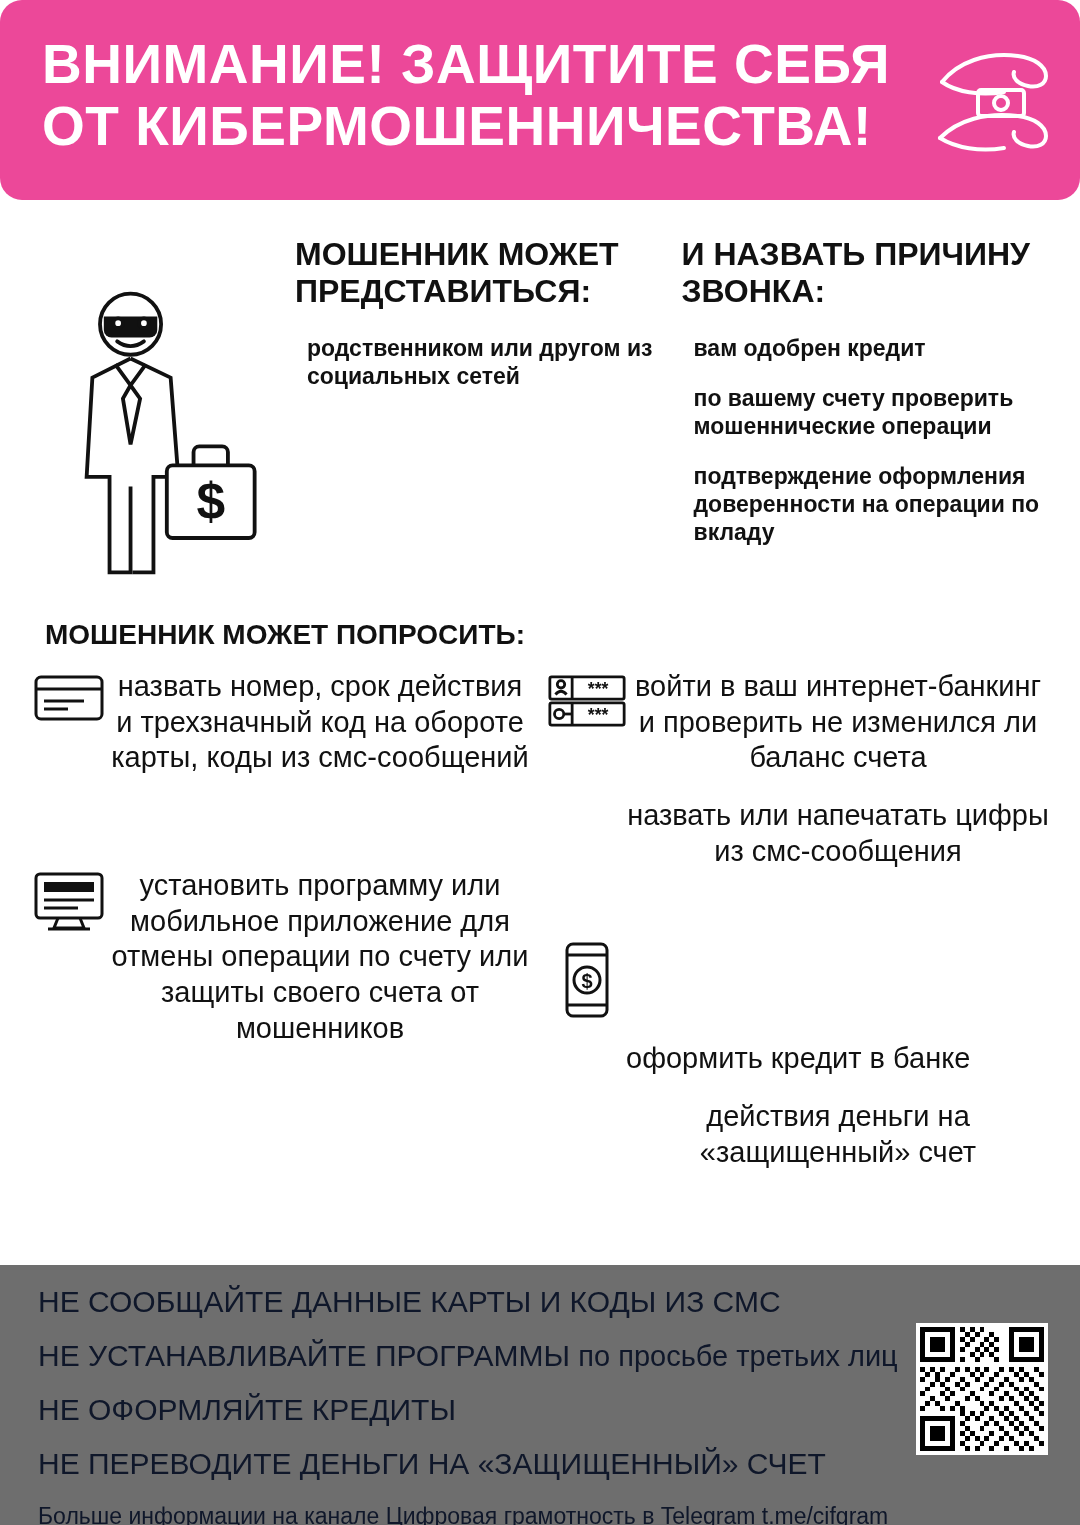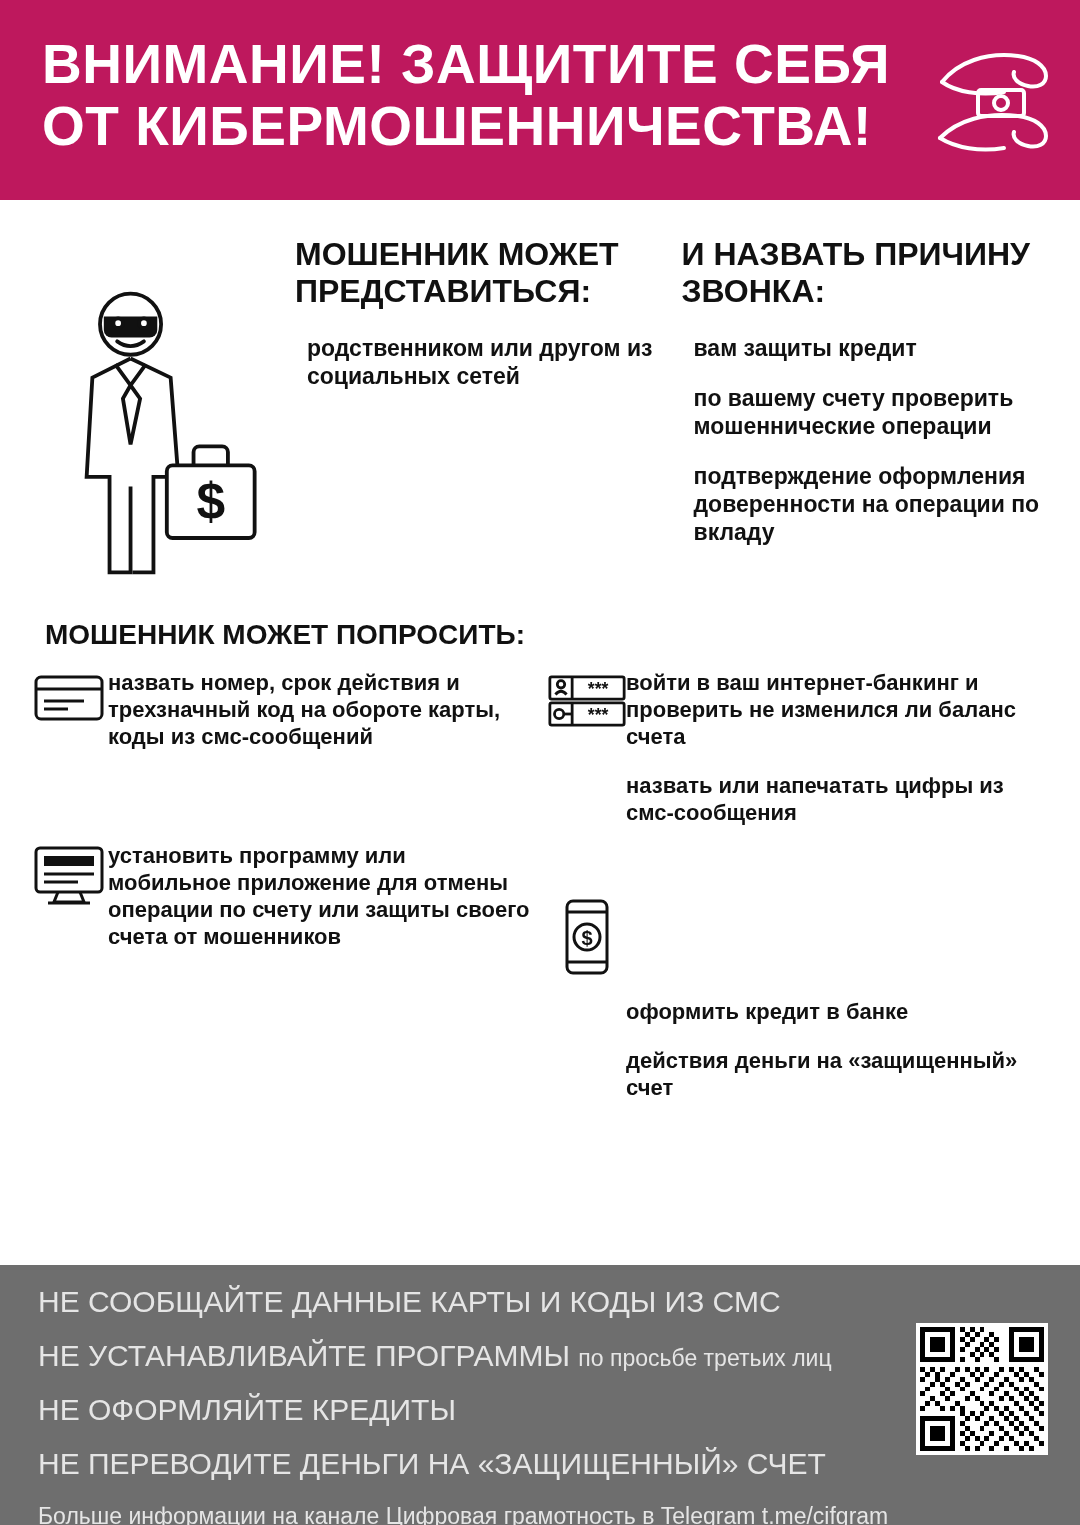--- a/index.html
+++ b/index.html
@@ -11,26 +11,27 @@
     width: 1080px;
     height: 1525px;
     font-family: "Liberation Sans", sans-serif;
     color: #111111;
     overflow: hidden;
     position: relative;
   }
 
   
   .header {
-    background: #be185d;
+    background: #ec4899;
     color: #ffffff;
     height: 200px;
     box-sizing: border-box;
     padding: 34px 42px 0 42px;
     position: relative;
+    border-radius: 22px;
   }
   .header h1 {
     margin: 0;
     font-size: 55px;
     line-height: 1.12;
     font-weight: bold;
     letter-spacing: 0.5px;
     max-width: 900px;
   }
   .header-icon {
@@ -101,49 +102,50 @@
     margin-bottom: 22px;
   }
   .ask-icon {
     width: 78px;
     flex: 0 0 78px;
     padding-top: 4px;
     display: flex;
     justify-content: center;
   }
   .ask-text {
-    font-size: 22px;
-    font-weight: bold;
+    font-size: 29px;
+    font-weight: normal;
     line-height: 1.23;
+    text-align: center;
   }
   .ask-item.noicon .ask-icon { visibility: hidden; }
 
   
   .footer {
     position: absolute;
     left: 0;
     right: 0;
     bottom: 0;
     background: #6e6e6e;
-    color: #e5e5e5;
+    color: #0f172a;
     height: 260px;
     box-sizing: border-box;
     padding: 22px 30px 0 38px;
   }
   .footer-lines {
     max-width: 880px;
   }
   .footer-line {
     font-size: 30px;
     line-height: 1.0;
     margin-bottom: 24px;
     white-space: nowrap;
   }
   .footer-line .small {
-    font-size: 23px;
+    font-size: 29px;
     text-align: right;
   }
   .footer-note {
     font-size: 23px;
     margin-top: 4px;
   }
   .qr {
     position: absolute;
     right: 32px;
     top: 58px;
@@ -203,21 +205,21 @@
     <div class="col col-left">
       <div class="col-head">МОШЕННИК МОЖЕТ ПРЕДСТАВИТЬСЯ:</div>
       <ul>
         <li>родственником или другом из социальных сетей</li>
       </ul>
     </div>
 
     <div class="col">
       <div class="col-head">И НАЗВАТЬ ПРИЧИНУ ЗВОНКА:</div>
       <ul>
-        <li>вам защиты кредит</li>
+        <li>вам одобрен кредит</li>
         <li>по вашему счету проверить мошеннические операции</li>
         <li>подтверждение оформления доверенности на операции по вкладу</li>
       </ul>
     </div>
   </div>
 
   <div class="ask-title">МОШЕННИК МОЖЕТ ПОПРОСИТЬ:</div>
 
   <div class="ask-grid">
 

